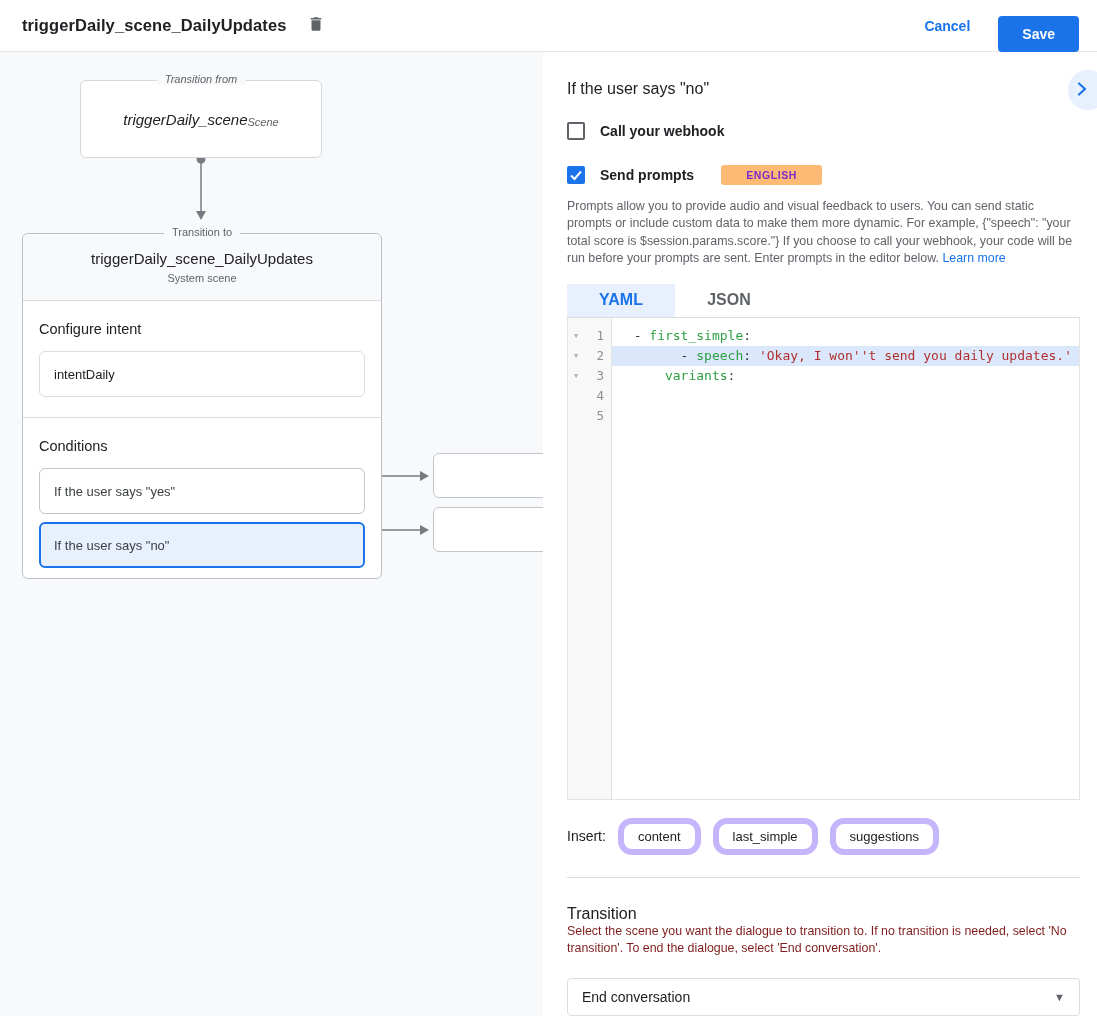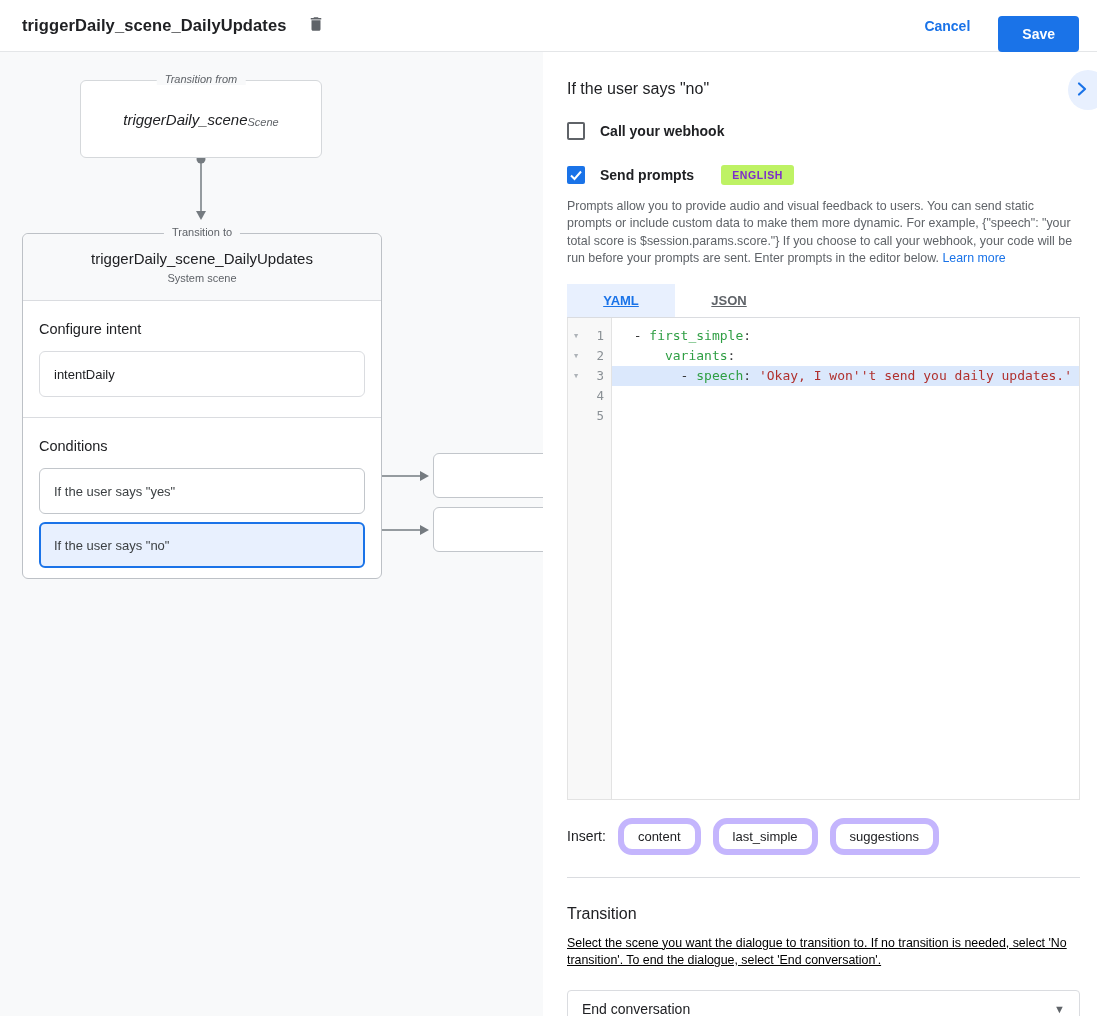--- a/index.html
+++ b/index.html
@@ -55,29 +55,29 @@
   .panel-title-row { margin-top:28px; display:flex; align-items:center; }
   .panel-title { font-size:16px; color:#202124; }
   .collapse-btn { position:absolute; right:-11px; top:18px; width:40px; height:40px; border-radius:50%;
     background:#e8f0fe; border:none; cursor:pointer; display:flex; align-items:center; justify-content:center; }
 
   .check-row { margin-top:24px; display:flex; align-items:center; gap:15px; cursor:pointer; }
   .checkbox { width:18px; height:18px; border-radius:2px; flex:none; position:relative; }
   .checkbox.unchecked { border:2px solid #5f6368; background:#fff; }
   .checkbox.checked { background:#1a73e8; }
   .check-label { font-size:14px; font-weight:700; color:#202124; }
-  .lang-badge { margin-left:12px; background:#bef264; color:#7d2ccc; font-size:10.5px; font-weight:700;
-    letter-spacing:.6px; padding:4px 11px; border-radius:3px; }
+  .lang-badge { margin-left:12px; background:#fdba74; color:#7d2ccc; font-size:10.5px; font-weight:700;
+    letter-spacing:.6px; padding:4px 25px; border-radius:3px; }
 
   .prompts-desc { margin-top:13px; font-size:12.4px; line-height:17.4px; color:#5f6368; max-width:522px; }
   .learn-more { color:#1a73e8; text-decoration:none; cursor:pointer;margin-top:27px; }
 
   .tabs-row { margin-top:16px; display:flex; border-bottom:1px solid #dadce0; width:513px; }
   .tab { width:108px; height:33px; display:flex; align-items:center; justify-content:center;
-    font-size:13px; font-weight:700; color:#5f6368; cursor:pointer;text-decoration:underline; }
+    font-size:16px; font-weight:700; color:#5f6368; cursor:pointer; }
   .tab.active { background:#e8f0fe; color:#1a73e8; }
 
   
   .editor { width:513px; height:482px; border-left:1px solid #e3e3e3; border-right:1px solid #e3e3e3;
     border-bottom:1px solid #e3e3e3; display:flex; font-family:"DejaVu Sans Mono","Liberation Mono",monospace; }
   .gutter { width:44px; flex:none; background:#f8f8f8; border-right:1px solid #e3e3e3; padding-top:8px; }
   .gutter-row { height:20px; display:flex; align-items:center; }
   .fold { width:16px; text-align:center; font-size:7px; color:#aeb3b8; }
   .lnum { flex:1; text-align:right; padding-right:7px; font-size:12.5px; color:#8b9196; }
   .code-area { flex:1; padding-top:8px; overflow:hidden; background:#fff; }
@@ -88,21 +88,21 @@
   .tok-str { color:#b0302e; }
 
   .insert-row { margin-top:18px; display:flex; align-items:center; gap:12px; }
   .insert-label { font-size:14px; color:#202124; }
   .chip { border:6px solid #c4b5fd; border-radius:14px; background:#fff; padding:5px 14px;
     font-size:13px; color:#202124; cursor:pointer; }
 
   .panel-divider { border:none; border-top:1px solid #dadce0; margin:22px 0 0 0; }
 
   .transition-title { margin-top:27px; font-size:16px; color:#202124; }
-  .transition-desc { margin-top:12px; font-size:12.4px; line-height:17.4px; color:#000000; max-width:520px;text-decoration:underline; }
+  .transition-desc { font-size:12.4px; line-height:17.4px; color:#7f1d1d; max-width:520px; }
   .dropdown { margin-top:21px; width:513px; height:38px; border:1px solid #dadce0; border-radius:4px;
     display:flex; align-items:center; justify-content:space-between; padding:0 14px; cursor:pointer; background:#fff;}
   .dropdown-value { font-size:14px; color:#202124; }
   .caret { color:#5f6368; font-size:11px; }
 </style>
 </head>
 <body>
 
 <div class="app-header">
   <div class="hdr-left">
@@ -222,22 +222,22 @@
               <span class="fold"></span>
               <span class="lnum">4</span>
             </div>
             <div class="gutter-row">
               <span class="fold"></span>
               <span class="lnum">5</span>
             </div>
           </div>
         <div class="code-area" id="editor-code">
             <div class="code-row"><span class="tok-punc">  - </span><span class="tok-key">first_simple</span><span class="tok-punc">:</span></div>
+            <div class="code-row hl"><span class="tok-punc">        - </span><span class="tok-key">speech</span><span class="tok-punc">: </span><span class="tok-str">'Okay, I won''t send you daily updates.'</span></div>
             <div class="code-row"><span class="tok-punc">      </span><span class="tok-key">variants</span><span class="tok-punc">:</span></div>
-            <div class="code-row hl"><span class="tok-punc">        - </span><span class="tok-key">speech</span><span class="tok-punc">: </span><span class="tok-str">'Okay, I won''t send you daily updates.'</span></div>
             <div class="code-row"></div>
           </div>
       </div>
 
       <div class="insert-row">
         <span class="insert-label">Insert:</span>
         <span id="chips" style="display:flex;gap:12px">
             <button class="chip">content</button>
             <button class="chip">last_simple</button>
             <button class="chip">suggestions</button>

